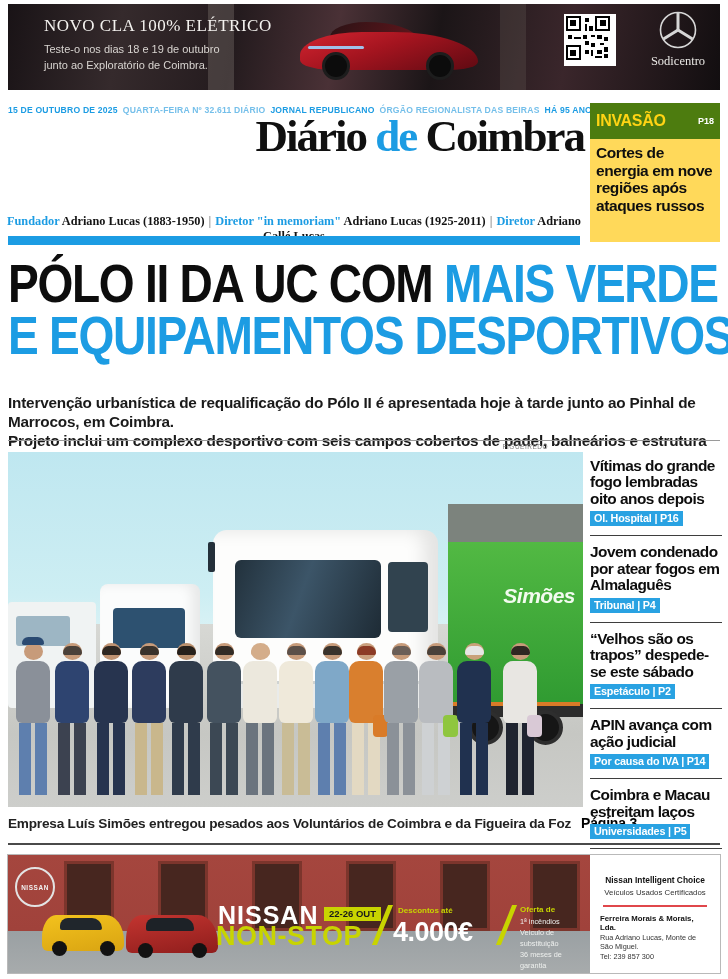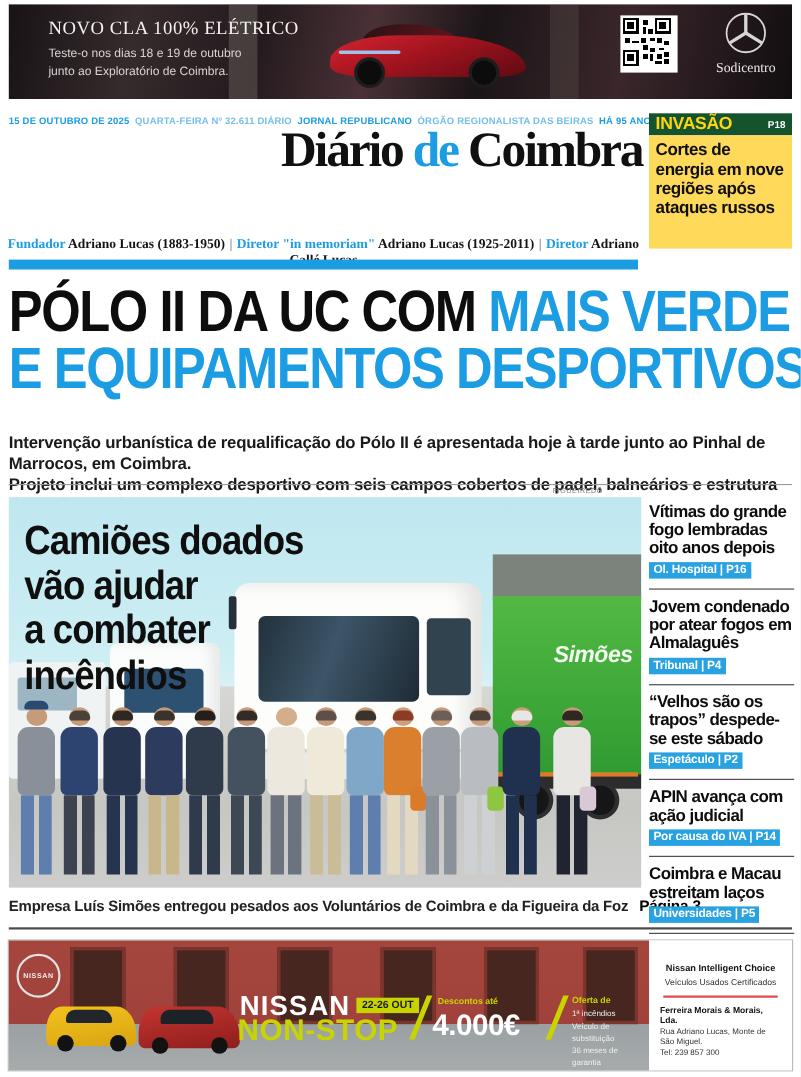--- a/index.html
+++ b/index.html
@@ -34,21 +34,21 @@
     font-family:"Liberation Serif",serif;font-weight:bold;font-size:45px;letter-spacing:-2px;
     color:#101010;line-height:1;}
   .mast-title .de{color:#1c9ce3;}
   .founder-line{position:absolute;left:4px;top:214px;width:580px;text-align:center;
     font-family:"Liberation Serif",serif;font-weight:bold;font-size:12.3px;color:#141414;}
   .founder-line .lbl{color:#1c9ce3;} .founder-line .sep{color:#8a8a8a;padding:0 4px;}
   .blue-bar{position:absolute;left:8px;top:236px;width:572px;height:9px;background:#1c9ce3;}
 
   
   .uk-box{position:absolute;left:590px;top:103px;width:130px;height:149px;cursor:pointer;}
-  .uk-r1{height:20px;background:#14532d;display:flex;align-items:center;padding:0 6px;}
+  .uk-r1{height:36px;background:#4d7c0f;display:flex;align-items:center;padding:0 6px;}
   .uk-r1 .k1{color:#ffd414;font-weight:bold;font-size:16px;letter-spacing:-.3px;}
   .uk-r1 .pg{margin-left:auto;color:#fff;font-weight:bold;font-size:9px;}
   .uk-r2{height:25px;background:#ffd414;display:flex;align-items:center;padding:0 6px;
     color:#1b62c8;font-weight:bold;font-size:16px;letter-spacing:-.3px;}
   .uk-body{height:98px;background:#ffd95a;padding:5px 6px 0;color:#0f0f0f;
     font-weight:bold;font-size:15.5px;line-height:1.13;letter-spacing:-.4px;}
 
   
   .lead-hl{position:absolute;left:8px;top:258px;width:720px;line-height:.99;}
   .lead-hl .row{display:block;white-space:nowrap;}
@@ -343,26 +343,20 @@
           <div class="p-legs" style="background:linear-gradient(90deg,#20314f 0 42%,rgba(0,0,0,0) 42% 58%,#20314f 58% 100%)"></div>
         </div>
         <div class="person" style="left: 492px;">
           <div class="p-hair" style="background:#2e2722"></div>
           <div class="p-head" style="background:#c79b7a"></div>
           <div class="p-torso" style="background:#e8e6e2"></div>
           <div class="p-legs" style="background:linear-gradient(90deg,#1f2430 0 42%,rgba(0,0,0,0) 42% 58%,#1f2430 58% 100%)"></div>
           <div class="p-bag" style="background:#d9c9d6"></div>
         </div>
       </div>
-    <div class="ph-headline">
-      <span>Camiões doados</span>
-      <span>vão ajudar</span>
-      <span>a combater</span>
-      <span>incêndios</span>
-    </div>
   </div>
   <div class="caption">
     <span>Empresa Luís Simões entregou pesados aos Voluntários de Coimbra e da Figueira da Foz</span><span class="pg3">Página 3</span>
   </div>
   <div class="rule-full" style="top:843px;background:#4a4a4a;height:1.5px"></div>
 
   <div class="sidebar">
     <div class="sb-item">
       <div class="sb-hl">Vítimas do grande fogo lembradas oito anos depois</div>
       <span class="sb-tag">Ol. Hospital | P16</span>

